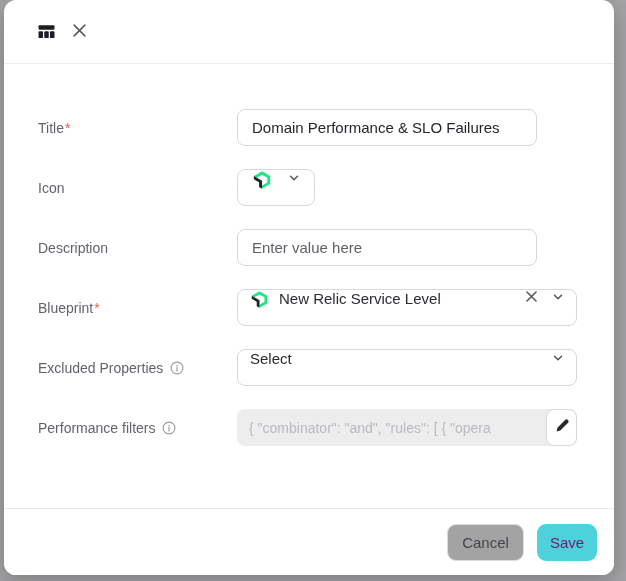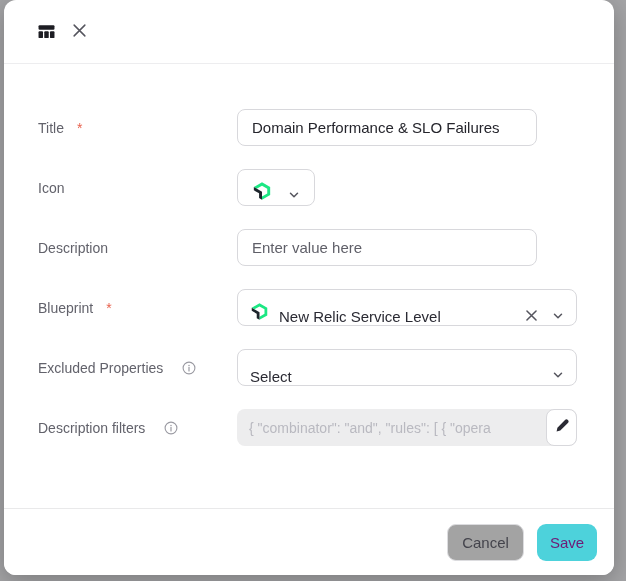--- a/index.html
+++ b/index.html
@@ -45,21 +45,20 @@
     display: flex;
     align-items: center;
     margin-bottom: 23px;
   }
   .row-label {
     width: 199px;
     font-size: 14px;
     color: #62626b;
     display: flex;
     padding-right: 12px;
-    gap: 12px;
   }
   .req { color: #e8604c; margin-left: 1px; font-size: 14px; }
   .info-icon { margin-left: 7px; display: flex; align-items: center; }
   .control { width: 340px; position: relative; }
   .text-input {
     width: 300px; height: 37px;
     border: 1px solid #d8d8dc;
     border-radius: 8px;
     padding: 0 14px;
     font-family: "Liberation Sans", sans-serif;
@@ -68,21 +67,21 @@
     background: #fff;
     outline: none;
   }
   .text-input::placeholder { color: #5f5f68; opacity: 1; }
   .select-box {
     height: 37px;
     border: 1px solid #d8d8dc;
     border-radius: 8px;
     background: #fff;
     display: flex;
-    align-items: flex-end;
+    align-items: flex-start;
     padding: 0 12px;
     cursor: pointer;
   }
   .select-box.full { width: 340px; }
   .select-box.icon-select { width: 78px; justify-content: space-between; padding: 0 14px; }
   .select-value {
     font-size: 15px;
     color: #2a2a33;
     flex: 1;
     white-space: nowrap; overflow: hidden;
@@ -265,21 +264,21 @@
             <svg width="12" height="12" viewBox="0 0 12 12">
               <path d="M2.5 4.3 L6 7.8 L9.5 4.3" stroke="#55555e" stroke-width="1.5" fill="none" stroke-linecap="round" stroke-linejoin="round"></path>
             </svg>
           </span>
         </div>
       </div>
     </div>
 
     <div class="form-row">
       <div class="row-label">
-        <span>Description filters</span>
+        <span>Performance filters</span>
         <span class="info-icon">
           <svg width="14" height="14" viewBox="0 0 14 14">
             <circle cx="7" cy="7" r="5.9" fill="none" stroke="#9a9aa2" stroke-width="1.1"></circle>
             <circle cx="7" cy="4.4" r="0.75" fill="#9a9aa2"></circle>
             <path d="M7 6.4 V10" stroke="#9a9aa2" stroke-width="1.2" stroke-linecap="round"></path>
           </svg>
         </span>
       </div>
       <div class="control">
         <div class="disabled-input">{ "combinator": "and", "rules": [  {    "opera</div>

